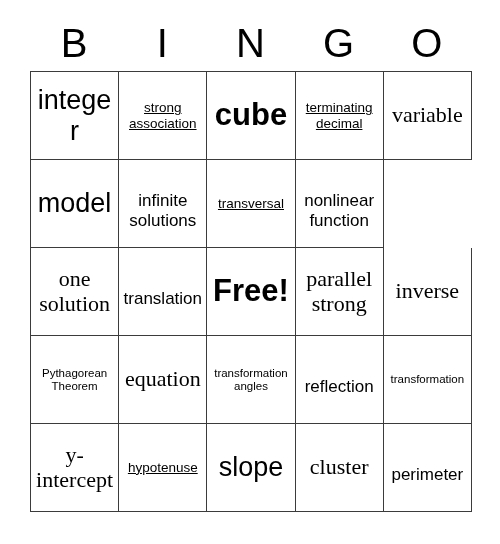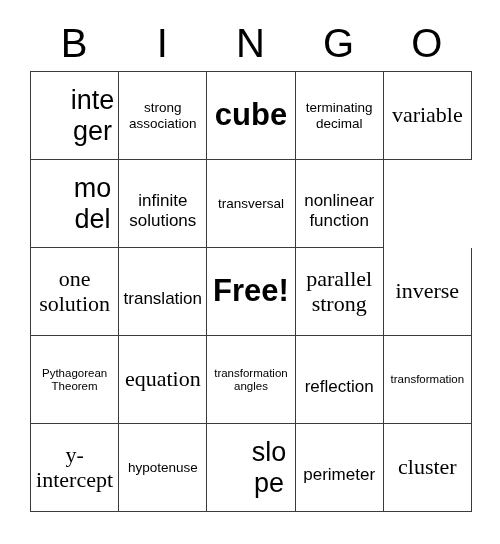--- a/index.html
+++ b/index.html
@@ -60,24 +60,24 @@
   }
   .cell-text {
     display: block;
     width: 100%;
     line-height: 1.12;
     word-break: break-word;
     hyphens: none;
   }
   
   .fs-xl  { font-size: 31px; font-weight: bold; }
-  .fs-lg  { font-size: 27px; margin-left: 36px; }
+  .fs-lg  { font-size: 27px; }
   .fs-md  { font-size: 22px; font-family: Liberation Serif, serif; }
   .fs-sm  { font-size: 17px; margin-top: 14px; }
-  .fs-xs  { font-size: 13.5px; }
+  .fs-xs  { font-size: 13.5px; text-decoration: underline; }
   .fs-xxs { font-size: 11.5px; }
 </style>
 </head>
 <body>
 
 <div class="card">
 
   <div class="header-row">
     <div class="header-cell">B</div>
     <div class="header-cell">I</div>
@@ -161,21 +161,21 @@
       <div class="cell">
           <span class="cell-text fs-md">y-intercept</span>
         </div>
       <div class="cell">
           <span class="cell-text fs-xs">hypotenuse</span>
         </div>
       <div class="cell">
           <span class="cell-text fs-lg">slope</span>
         </div>
       <div class="cell">
-          <span class="cell-text fs-sm">perimeter</span>
+          <span class="cell-text fs-md">cluster</span>
         </div>
       <div class="cell">
-          <span class="cell-text fs-md">cluster</span>
+          <span class="cell-text fs-sm">perimeter</span>
         </div>
     </div>
 
   </div>
 </div>
 
 </body></html>

